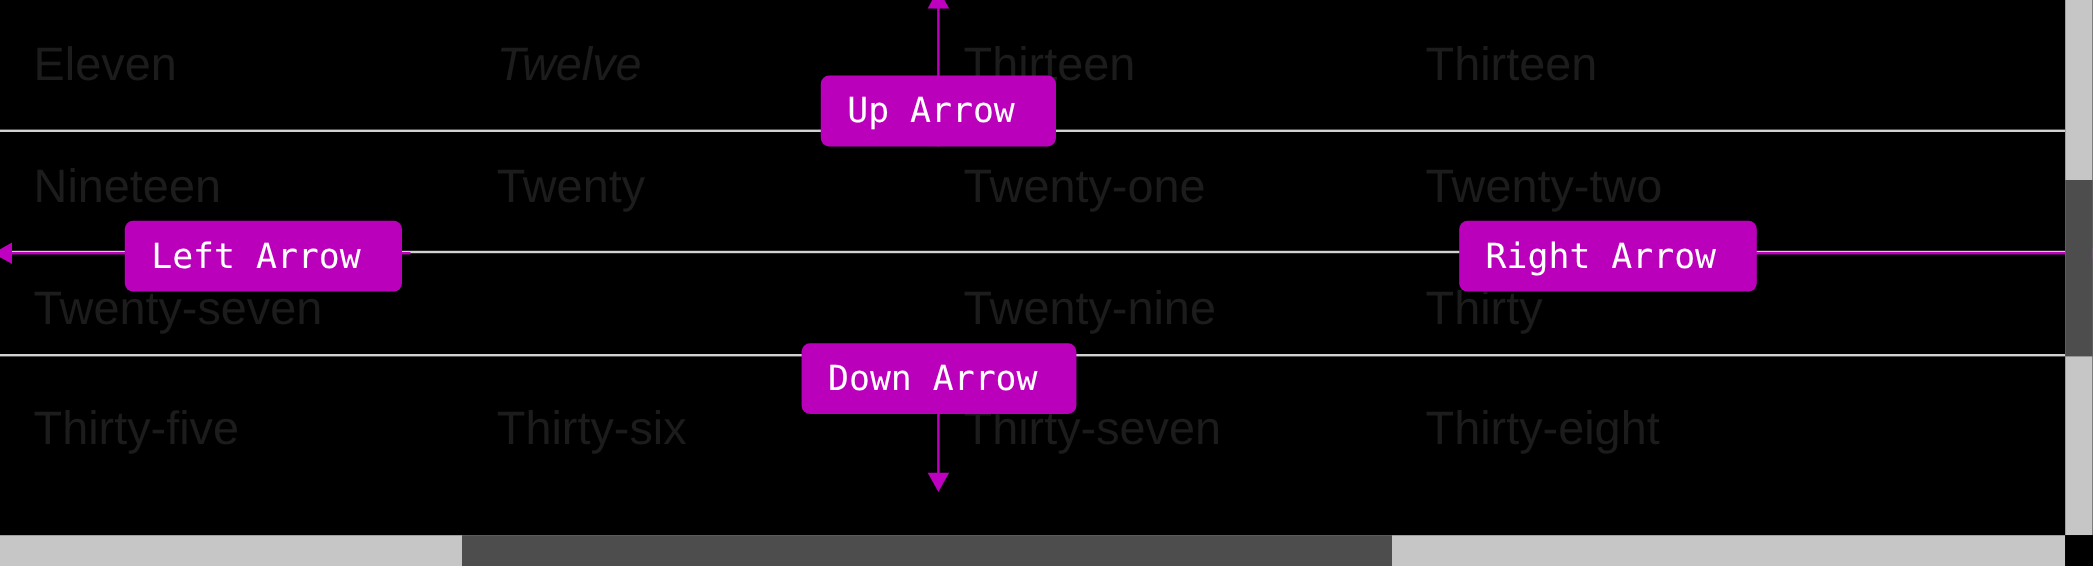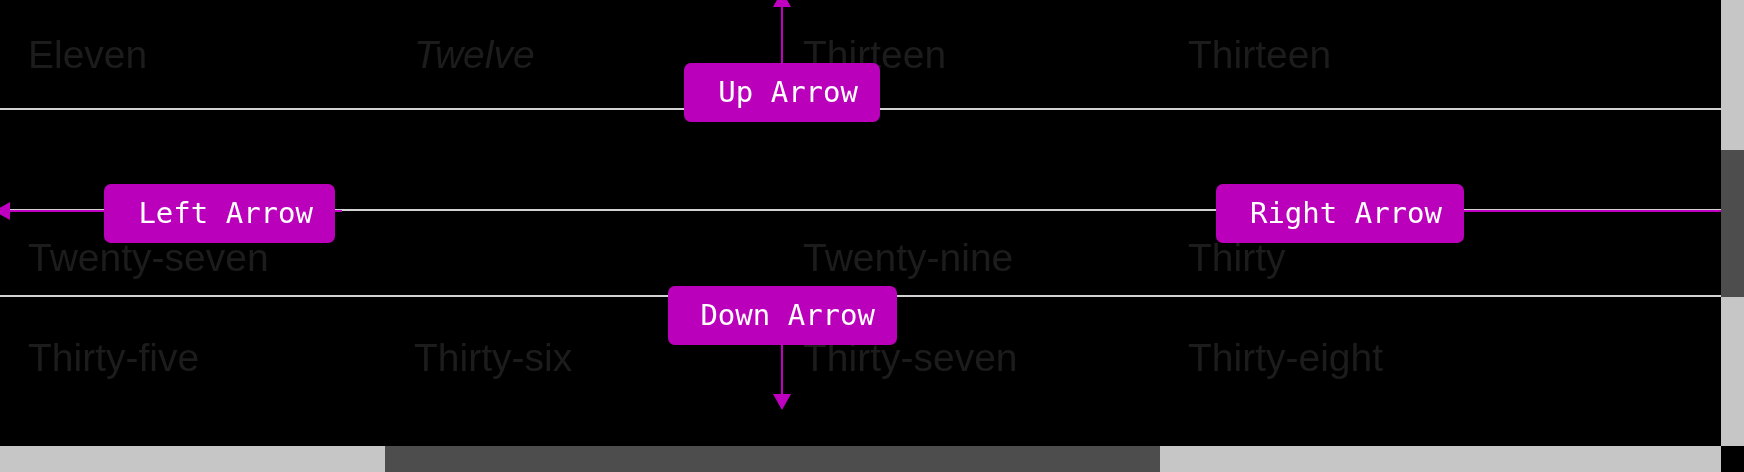--- a/index.html
+++ b/index.html
@@ -98,21 +98,21 @@
     position: absolute;
     background: #bb00bb;
     color: #ffffff;
     font-family: "DejaVu Sans Mono", monospace;
     font-size: 29px;
     line-height: 1;
     border-radius: 7px;
     padding: 15px 22px;
     white-space: nowrap;
     box-sizing: border-box;
-    text-align: right;
+    text-align: left;
   }
 
   
   #hscrollbar {
     position: absolute;
     left: 0;
     top: 446px;
     width: 1721px;
     height: 26px;
     background: #c6c6c6;
@@ -154,20 +154,26 @@
   <div id="content-area">
 
     <div class="grid-row" style="top:0px;">
       <div class="cell" style="left:28px; top:33px;">Eleven</div>
       <div class="cell" style="left:414px; top:33px;font-style:italic;">Twelve</div>
       <div class="cell" style="left:803px; top:33px;">Thirteen</div>
       <div class="cell" style="left:1188px; top:33px;">Thirteen</div>
     </div>
     <div class="row-sep" style="top:108px;"></div>
 
+    <div class="grid-row" style="top:110px;">
+      <div class="cell" style="left:28px; top:24px;">Nineteen</div>
+      <div class="cell" style="left:414px; top:24px;">Twenty</div>
+      <div class="cell" style="left:803px; top:24px;">Twenty-one</div>
+      <div class="cell" style="left:1188px; top:24px;">Twenty-two</div>
+    </div>
     <div class="row-sep" style="top:209px;"></div>
 
     <div class="grid-row" style="top:211px;">
       <div class="cell" style="left:28px; top:25px;">Twenty-seven</div>
       <div class="cell" style="left:803px; top:25px;">Twenty-nine</div>
       <div class="cell" style="left:1188px; top:25px;">Thirty</div>
     </div>
     <div class="row-sep" style="top:295px;"></div>
 
     <div class="grid-row" style="top:297px;padding-left:20px;">

